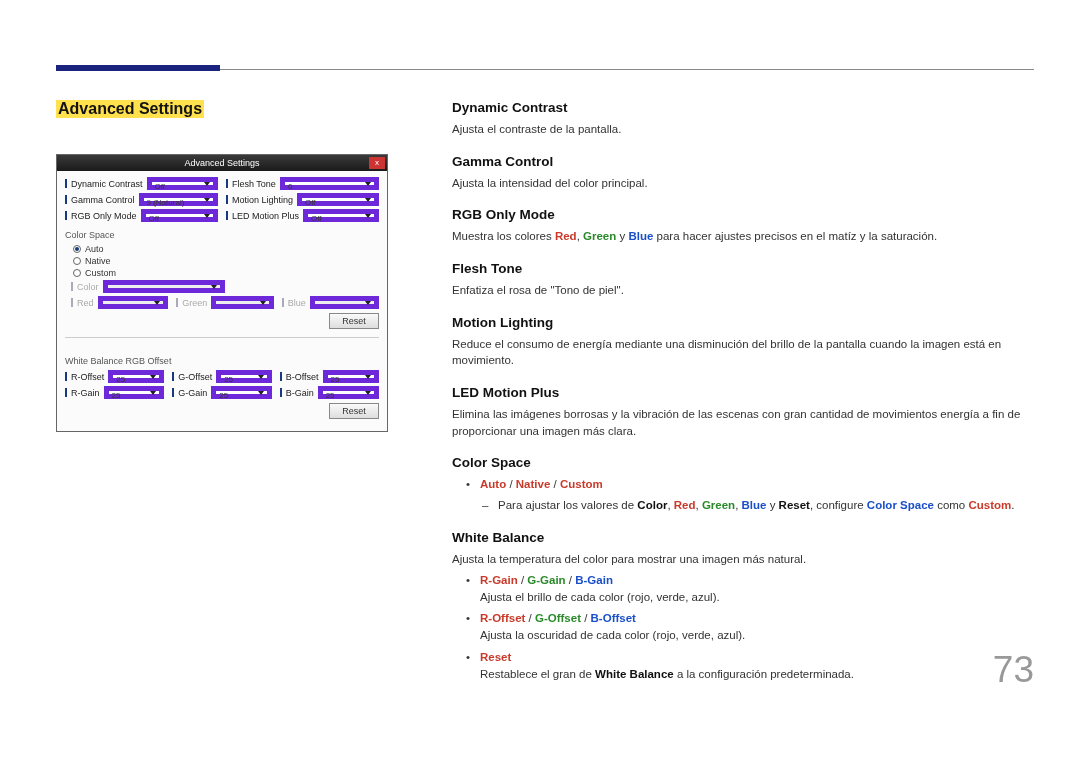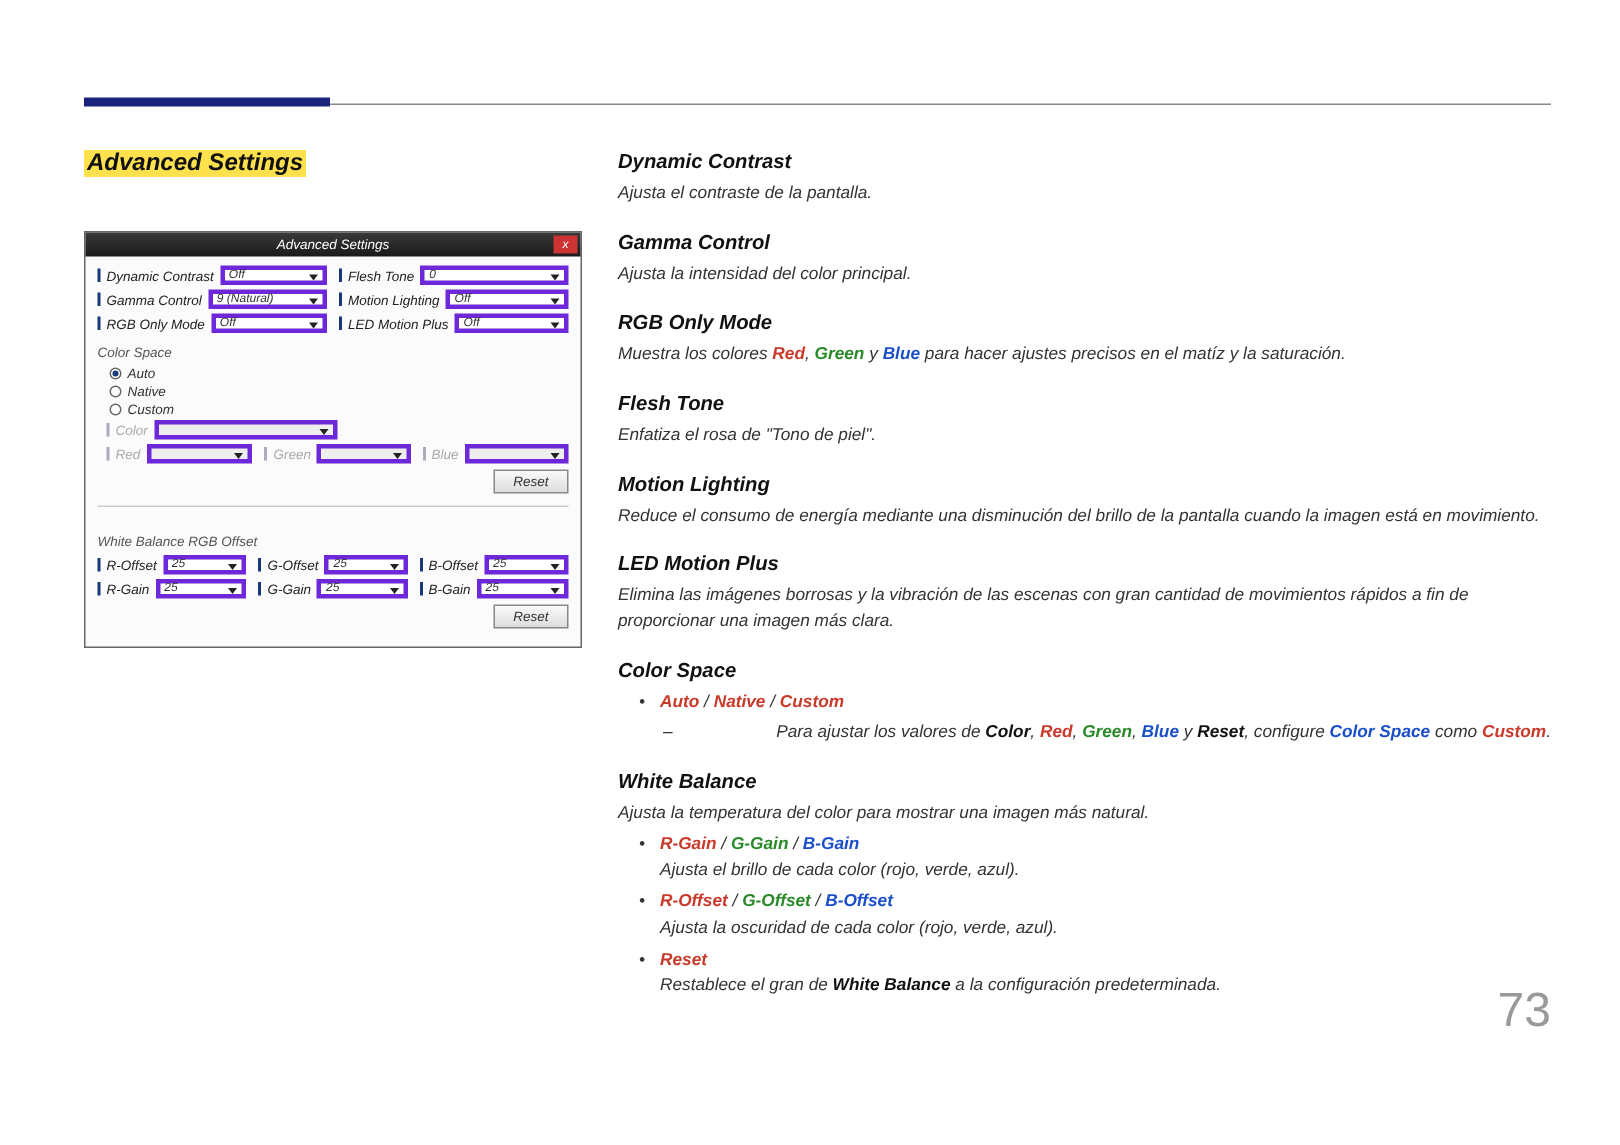--- a/index.html
+++ b/index.html
@@ -1,55 +1,55 @@
 <!DOCTYPE html>
 <html><head>
 <meta charset="utf-8">
 <style>
   * { box-sizing: border-box; margin: 0; padding: 0; }
   body { width: 1080px; height: 763px; background: #fff; font-family: "Segoe UI", Arial, sans-serif; font-size: 12px; color: #333; position: relative; }
   .page { padding: 55px 46px 20px 56px; position: relative; }
   .top-bar { position: absolute; top: 65px; left: 56px; width: 164px; height: 6px; background: #1a237e; }
   .top-rule { border-top: 1px solid #888; margin-top: 14px; }
-  .content { display: flex; gap: 24px; margin-top: 30px; font-style: italic; }
+  .content { display: flex; gap: 64px; margin-top: 30px; }
   .left-col { width: 332px; flex-shrink: 0; }
   .right-col { flex: 1; min-width: 0; }
   .section-title { font-size: 16px; font-weight: bold; color: #111; background: #ffe14d; display: inline-block; padding: 0 2px; margin-bottom: 24px; }
   .screenshot-box { border: 1px solid #666; background: #fbfbfb; width: 332px; margin-top: 12px; }
   .ss-titlebar { height: 16px; background: linear-gradient(#3a3a3a,#1a1a1a); color: #fff; font-size: 9px; text-align: center; line-height: 16px; position: relative; }
   .ss-close { position: absolute; right: 2px; top: 2px; width: 16px; height: 12px; background: #c33; color: #fff; font-size: 8px; line-height: 12px; text-align:center; }
   .ss-body { padding: 6px 8px; }
   .ss-row-flex { display: flex; gap: 0; margin-bottom: 3px; }
   .ss-cell { flex: 1; display: flex; align-items: center; gap: 4px; font-size: 9px; }
   .vbar { width: 2px; height: 9px; background: #163a7a; display: inline-block; flex-shrink: 0; }
   .ss-label { font-size: 9px; color: #222; white-space: nowrap; }
-  .ss-select { flex: 1; min-width: 0; height: 13px; border: 3px solid #6d28d9; background: #fff; font-size: 8px; padding: 0 3px; display: flex; align-items: flex-end; justify-content: space-between; }
+  .ss-select { flex: 1; min-width: 0; height: 13px; border: 5px solid #6d28d9; background: #fff; font-size: 8px; padding: 0 3px; display: flex; align-items: flex-start; justify-content: space-between; }
   .ss-select .arrow { border-left: 3px solid transparent; border-right: 3px solid transparent; border-top: 4px solid #222; width:0; height:0; flex-shrink:0; }
   .group-title { font-size: 9px; color: #555; margin: 8px 0 4px; }
   .radio-row { display: flex; align-items: center; gap: 4px; font-size: 9px; margin: 2px 0 2px 8px; color: #333; }
   .radio-dot { width: 8px; height: 8px; border: 1px solid #666; border-radius: 50%; background: #fff; position: relative; flex-shrink:0;}
   .radio-dot.checked::after { content: ""; position: absolute; width: 4px; height: 4px; background: #163a7a; border-radius: 50%; top: 1px; left: 1px; }
   .ss-divider { height: 1px; background: #ccc; margin: 8px 0; }
   .center-row { display: flex; justify-content: flex-end; }
   .ss-btn { width: 50px; height: 16px; border: 1px solid #888; background: linear-gradient(#fafafa,#ddd); font-size: 9px; text-align: center; line-height: 14px; margin-left: 4px; }
   .button-bar { display:flex; justify-content:flex-end; padding: 8px 10px 8px; border-top: 1px solid #ccc; background: #f0f0f0; }
 
   .right-col h4 { font-size: 13.5px; font-weight: bold; color: #111; margin: 0 0 6px; }
   .right-col .desc { font-size: 11.5px; color: #333; margin-bottom: 16px; line-height: 1.45; }
   .kw { font-weight: bold; color: #c93a2a; }
   .kw-green { font-weight: bold; color: #2a8a2a; }
   .kw-blue { font-weight: bold; color: #1a4fc9; }
   .kw-dark { font-weight: bold; color: #111; }
   ul.bullets { list-style: none; padding-left: 28px; margin-top: 2px; margin-bottom: 16px;}
   ul.bullets > li { font-size: 11.5px; color: #333; margin-bottom: 4px; line-height: 1.5; position: relative; }
   ul.bullets > li::before { content: "•"; position: absolute; left: -14px; color: #333; }
-  ul.sub { list-style: none; padding-left: 18px; margin-top: 3px; text-align: right; }
+  ul.sub { list-style: none; padding-left: 18px; margin-top: 3px; }
   ul.sub > li { font-size: 11.5px; color: #333; position: relative; }
   ul.sub > li::before { content: "\2013"; position: absolute; left: -16px; color: #333; }
-  .page-num { position: absolute; bottom: 10px; right: 46px; font-size: 32px; color: #999; font-weight: 300; }
+  .page-num { position: absolute; bottom: 28px; right: 46px; font-size: 37px; color: #999; font-weight: 300; }
   .dim { color: #aaa; }
   .row-tight { display: flex; gap: 0; margin-bottom: 3px; align-items: center;}
   .row-tight .ss-cell { flex: 1; }
   .colorsub { padding-left: 6px; }
 </style>
 </head>
 <body>
 
 <div class="page">
   <div class="top-bar"></div>
@@ -252,21 +252,21 @@
         <span>Muestra los colores </span><span class="kw">Red</span><span>, </span><span class="kw-green">Green</span><span> y </span><span class="kw-blue">Blue</span><span> para hacer ajustes precisos en el matíz y la saturación.</span>
       </p>
 
       <h4>Flesh Tone</h4>
       <p class="desc">Enfatiza el rosa de "Tono de piel".</p>
 
       <h4>Motion Lighting</h4>
       <p class="desc">Reduce el consumo de energía mediante una disminución del brillo de la pantalla cuando la imagen está en movimiento.</p>
 
       <h4>LED Motion Plus</h4>
-      <p class="desc">Elimina las imágenes borrosas y la vibración de las escenas con gran cantidad de movimientos rápidos a fin de proporcionar una imagen más clara.</p>
+      <p class="desc">Elimina las imágenes borrosas y la vibración de las escenas con gran cantidad de movimientos energía a fin de proporcionar una imagen más clara.</p>
 
       <h4>Color Space</h4>
       <ul class="bullets">
         <li>
           <span class="kw">Auto</span><span> / </span><span class="kw">Native</span><span> / </span><span class="kw">Custom</span>
           <ul class="sub">
             <li>
               <span>Para ajustar los valores de </span><span class="kw-dark">Color</span><span>, </span><span class="kw">Red</span><span>, </span><span class="kw-green">Green</span><span>, </span><span class="kw-blue">Blue</span><span> y </span><span class="kw-dark">Reset</span><span>, configure </span><span class="kw-blue">Color Space</span><span> como </span><span class="kw">Custom</span><span>.</span>
             </li>
           </ul>

